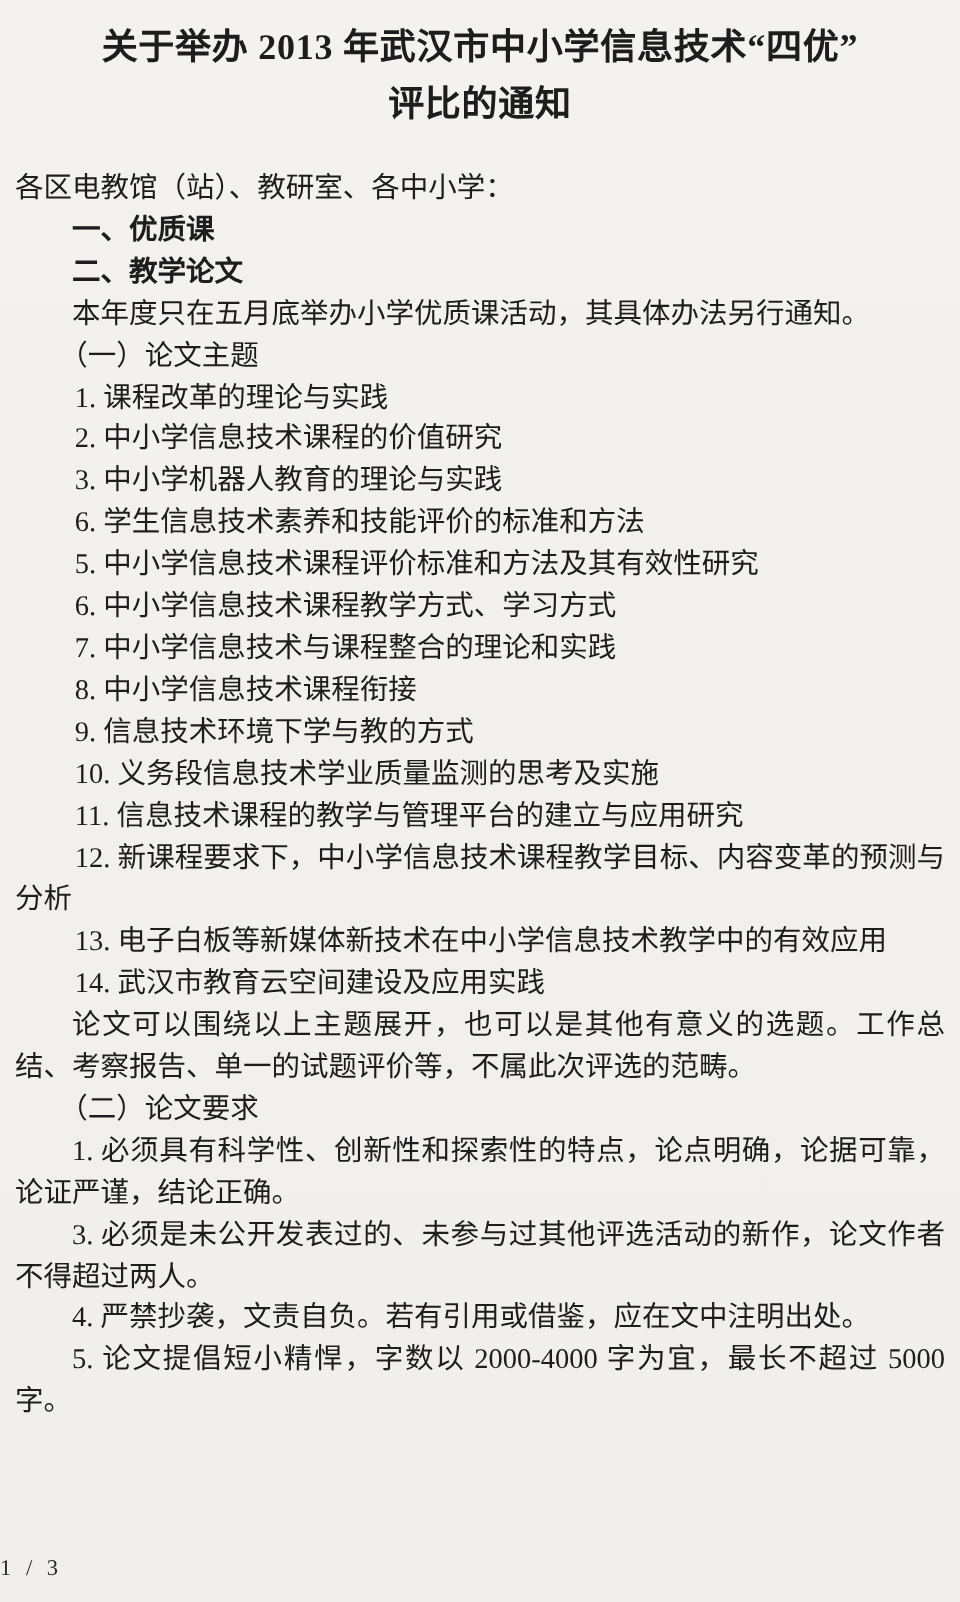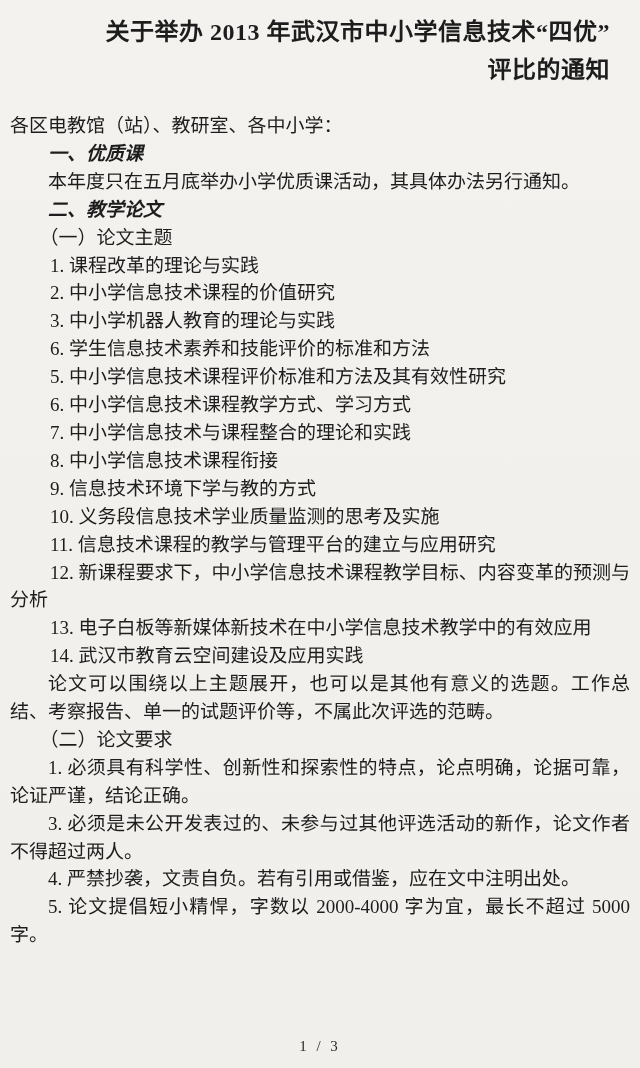--- a/index.html
+++ b/index.html
@@ -15,21 +15,21 @@
     margin: 0 auto;
     background: #f2f1ee;
     background-image: linear-gradient(180deg, #f3f2ef 0%, #f1f0ed 55%, #f0efec 100%);
     color: #1d1d1d;
     overflow: hidden;
     box-sizing: border-box;
   }
   .title-wrap {
     margin-top: 13px;
     padding: 0 30px;
-    text-align: right;
+    text-align: center;
     font-weight: bold;
     font-size: 24px;
     line-height: 38px;
     letter-spacing: 0.5px;
   }
   .doc-body {
     margin-top: 23px;
     padding: 0 10px;
     font-size: 19px;
     line-height: 27.9px;
@@ -41,54 +41,53 @@
   }
   .blk-salutation {
     text-indent: 0;
   }
   .blk-para {
     text-indent: 2em;
   }
   .blk-heading {
     text-indent: 2em;
     font-weight: bold;
-    font-style: italic;
   }
   .blk-subheading {
     text-indent: 1.55em;
   }
   .blk-list {
     text-indent: 2.1em;
   }
   .footer {
     position: absolute;
     left: 0;
     bottom: 13px;
     width: 100%;
-    text-align: center;
+    text-align: left;
     font-size: 15px;
     letter-spacing: 3px;
     color: #2a2a2a;
   }
 </style>
 </head>
 <body>
 
 <div class="page">
   <div class="title-wrap">
     <div>关于举办 2013 年武汉市中小学信息技术“四优”</div>
     <div>评比的通知</div>
   </div>
 
   <div class="doc-body">
 
   <p class="blk blk-salutation">各区电教馆（站）、教研室、各中小学：</p>
       <p class="blk blk-heading">一、优质课</p>
+      <p class="blk blk-heading">二、教学论文</p>
       <p class="blk blk-para">本年度只在五月底举办小学优质课活动，其具体办法另行通知。</p>
-      <p class="blk blk-heading">二、教学论文</p>
       <p class="blk blk-subheading">（一）论文主题</p>
       <p class="blk blk-list">1. 课程改革的理论与实践</p>
       <p class="blk blk-list">2. 中小学信息技术课程的价值研究</p>
       <p class="blk blk-list">3. 中小学机器人教育的理论与实践</p>
       <p class="blk blk-list">6. 学生信息技术素养和技能评价的标准和方法</p>
       <p class="blk blk-list">5. 中小学信息技术课程评价标准和方法及其有效性研究</p>
       <p class="blk blk-list">6. 中小学信息技术课程教学方式、学习方式</p>
       <p class="blk blk-list">7. 中小学信息技术与课程整合的理论和实践</p>
       <p class="blk blk-list">8. 中小学信息技术课程衔接</p>
       <p class="blk blk-list">9. 信息技术环境下学与教的方式</p>

